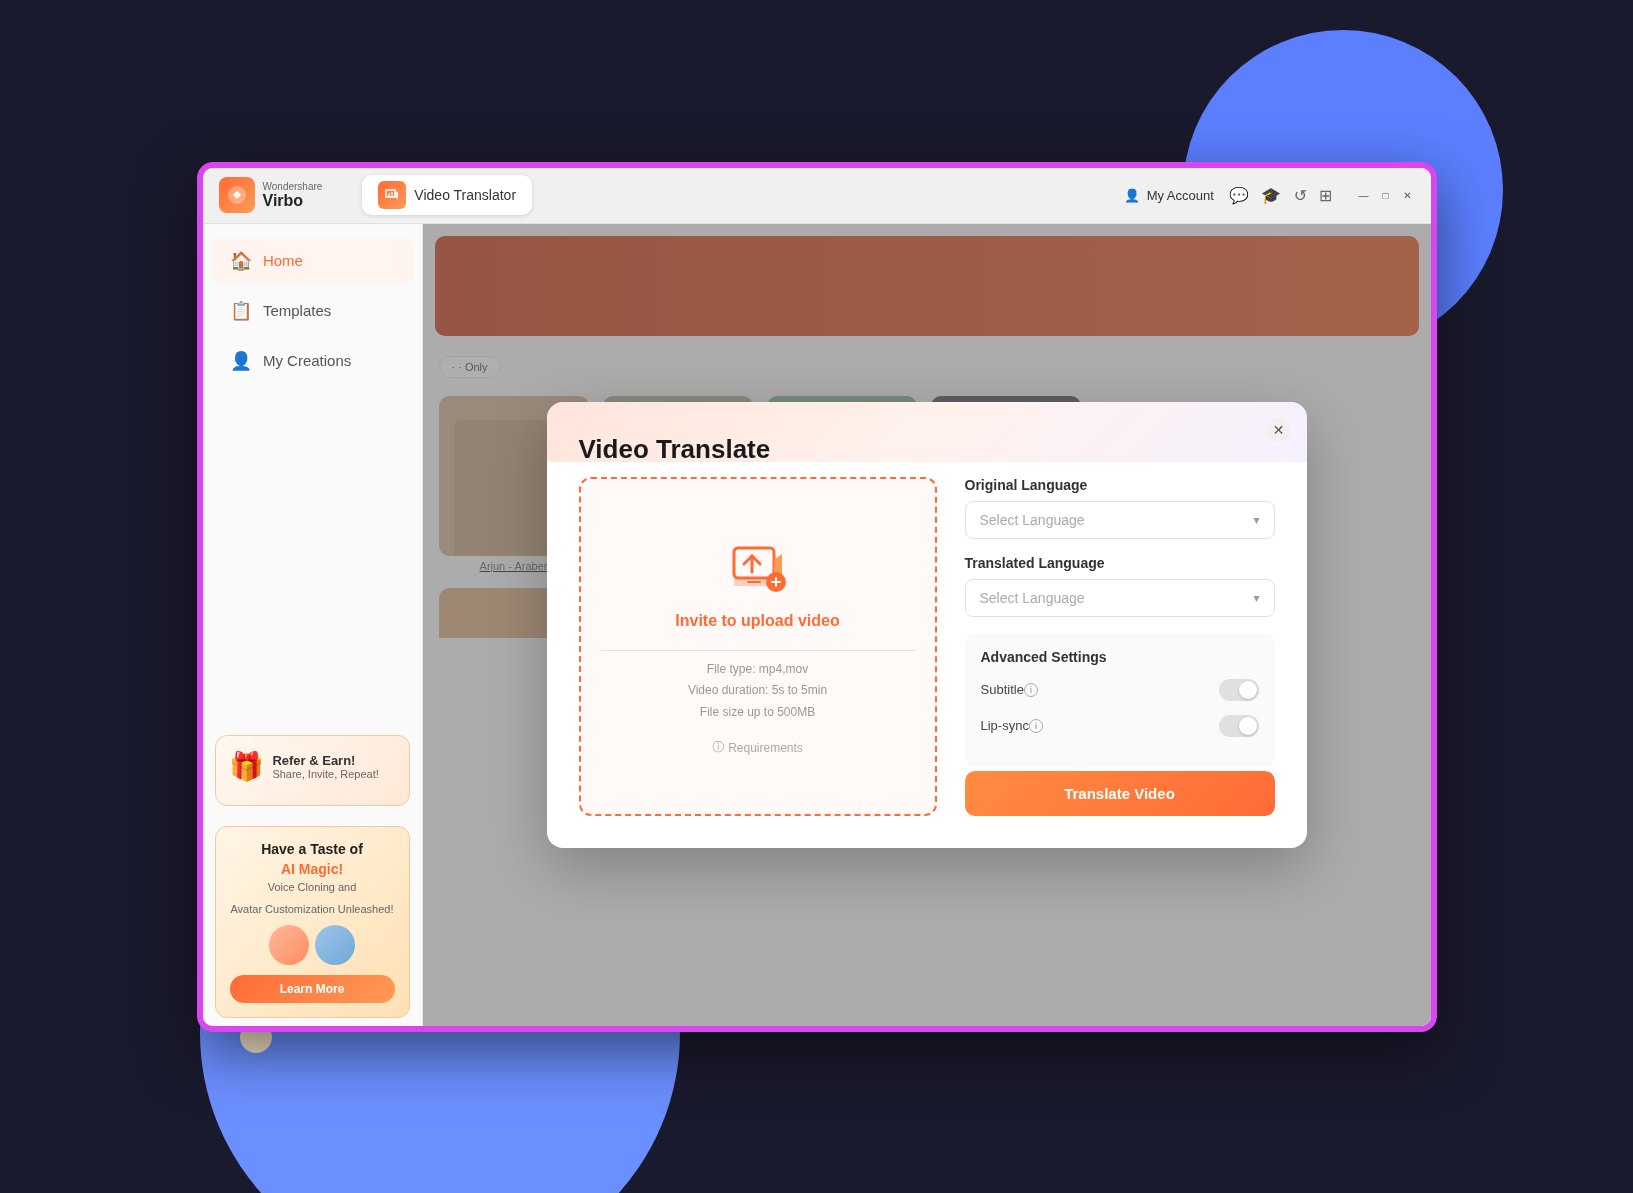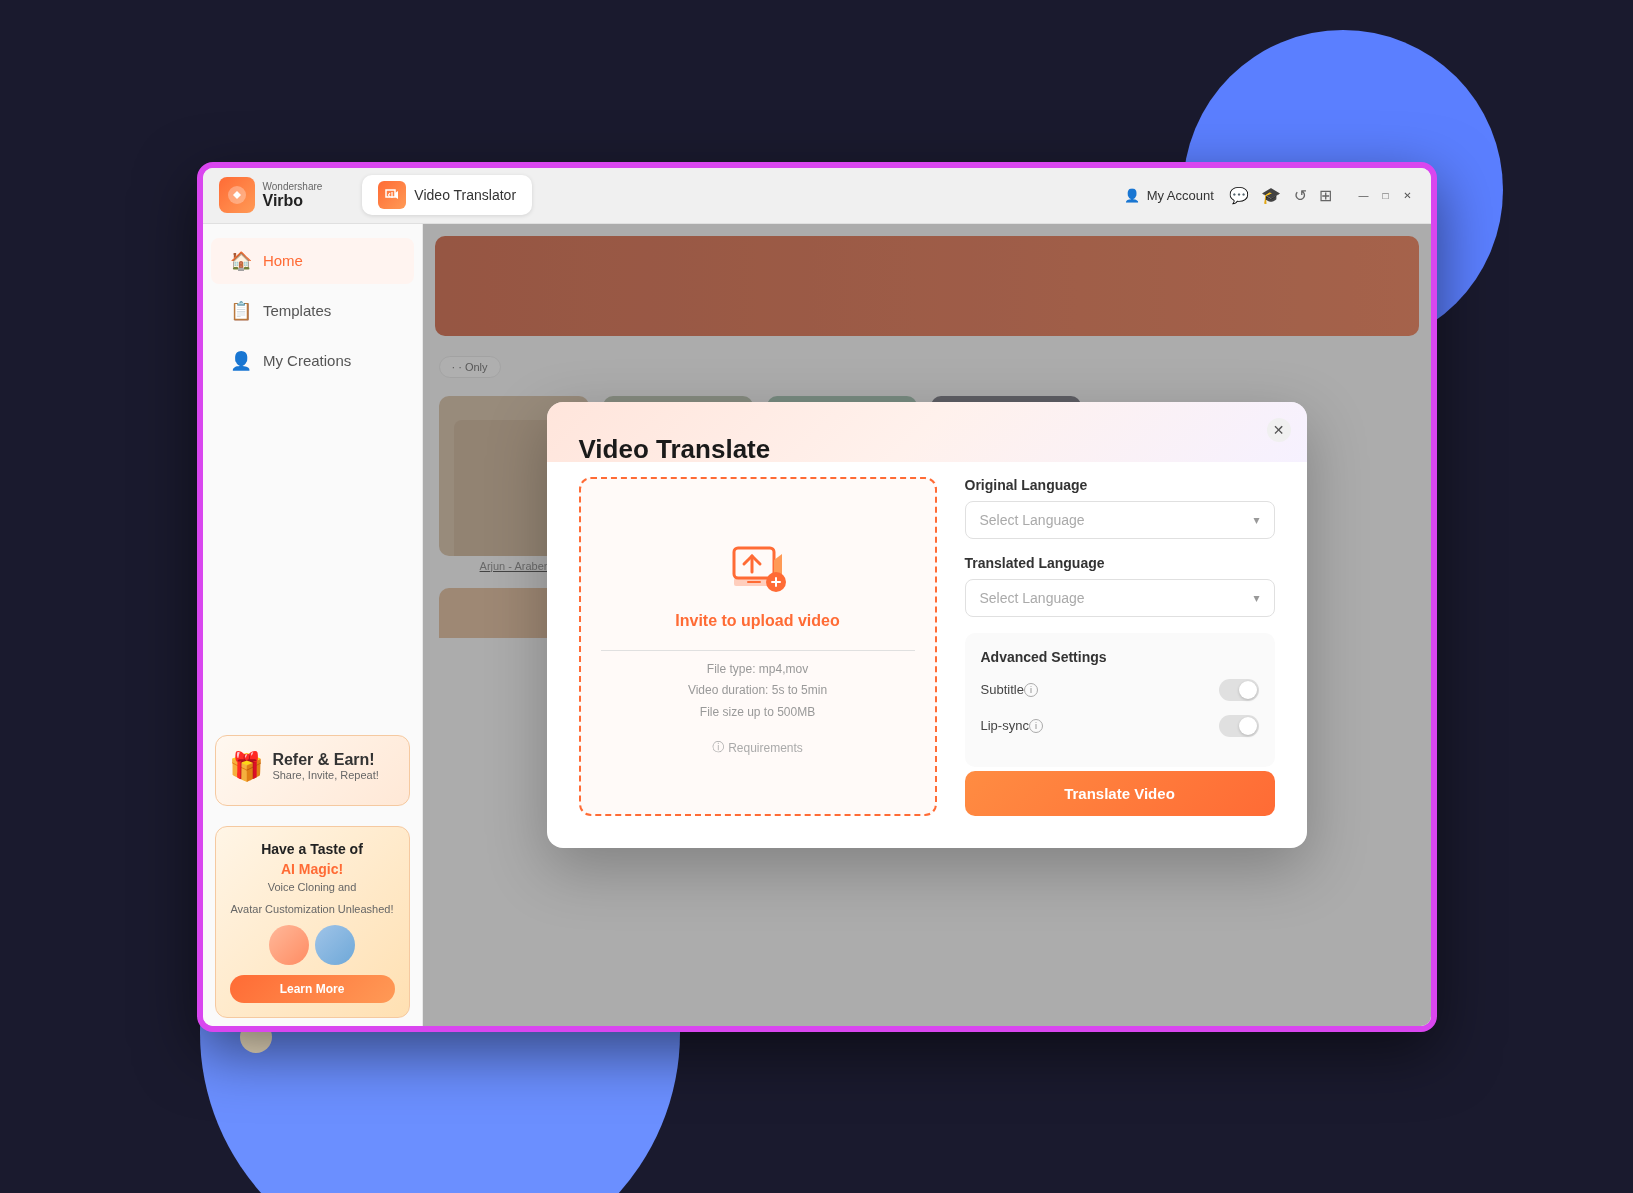--- a/index.html
+++ b/index.html
@@ -217,21 +217,21 @@
     .banner-refer {
       display: flex;
       align-items: center;
       gap: 8px;
       margin-bottom: 8px;
     }
     .banner-icon {
       font-size: 28px;
     }
     .banner-title {
-      font-size: 16px;
+      font-size: 13px;
       font-weight: 700;
       color: #333;
     }
     .banner-sub {
       font-size: 11px;
       color: #666;
     }
 
     .sidebar-promo {
       margin: 8px 12px;

